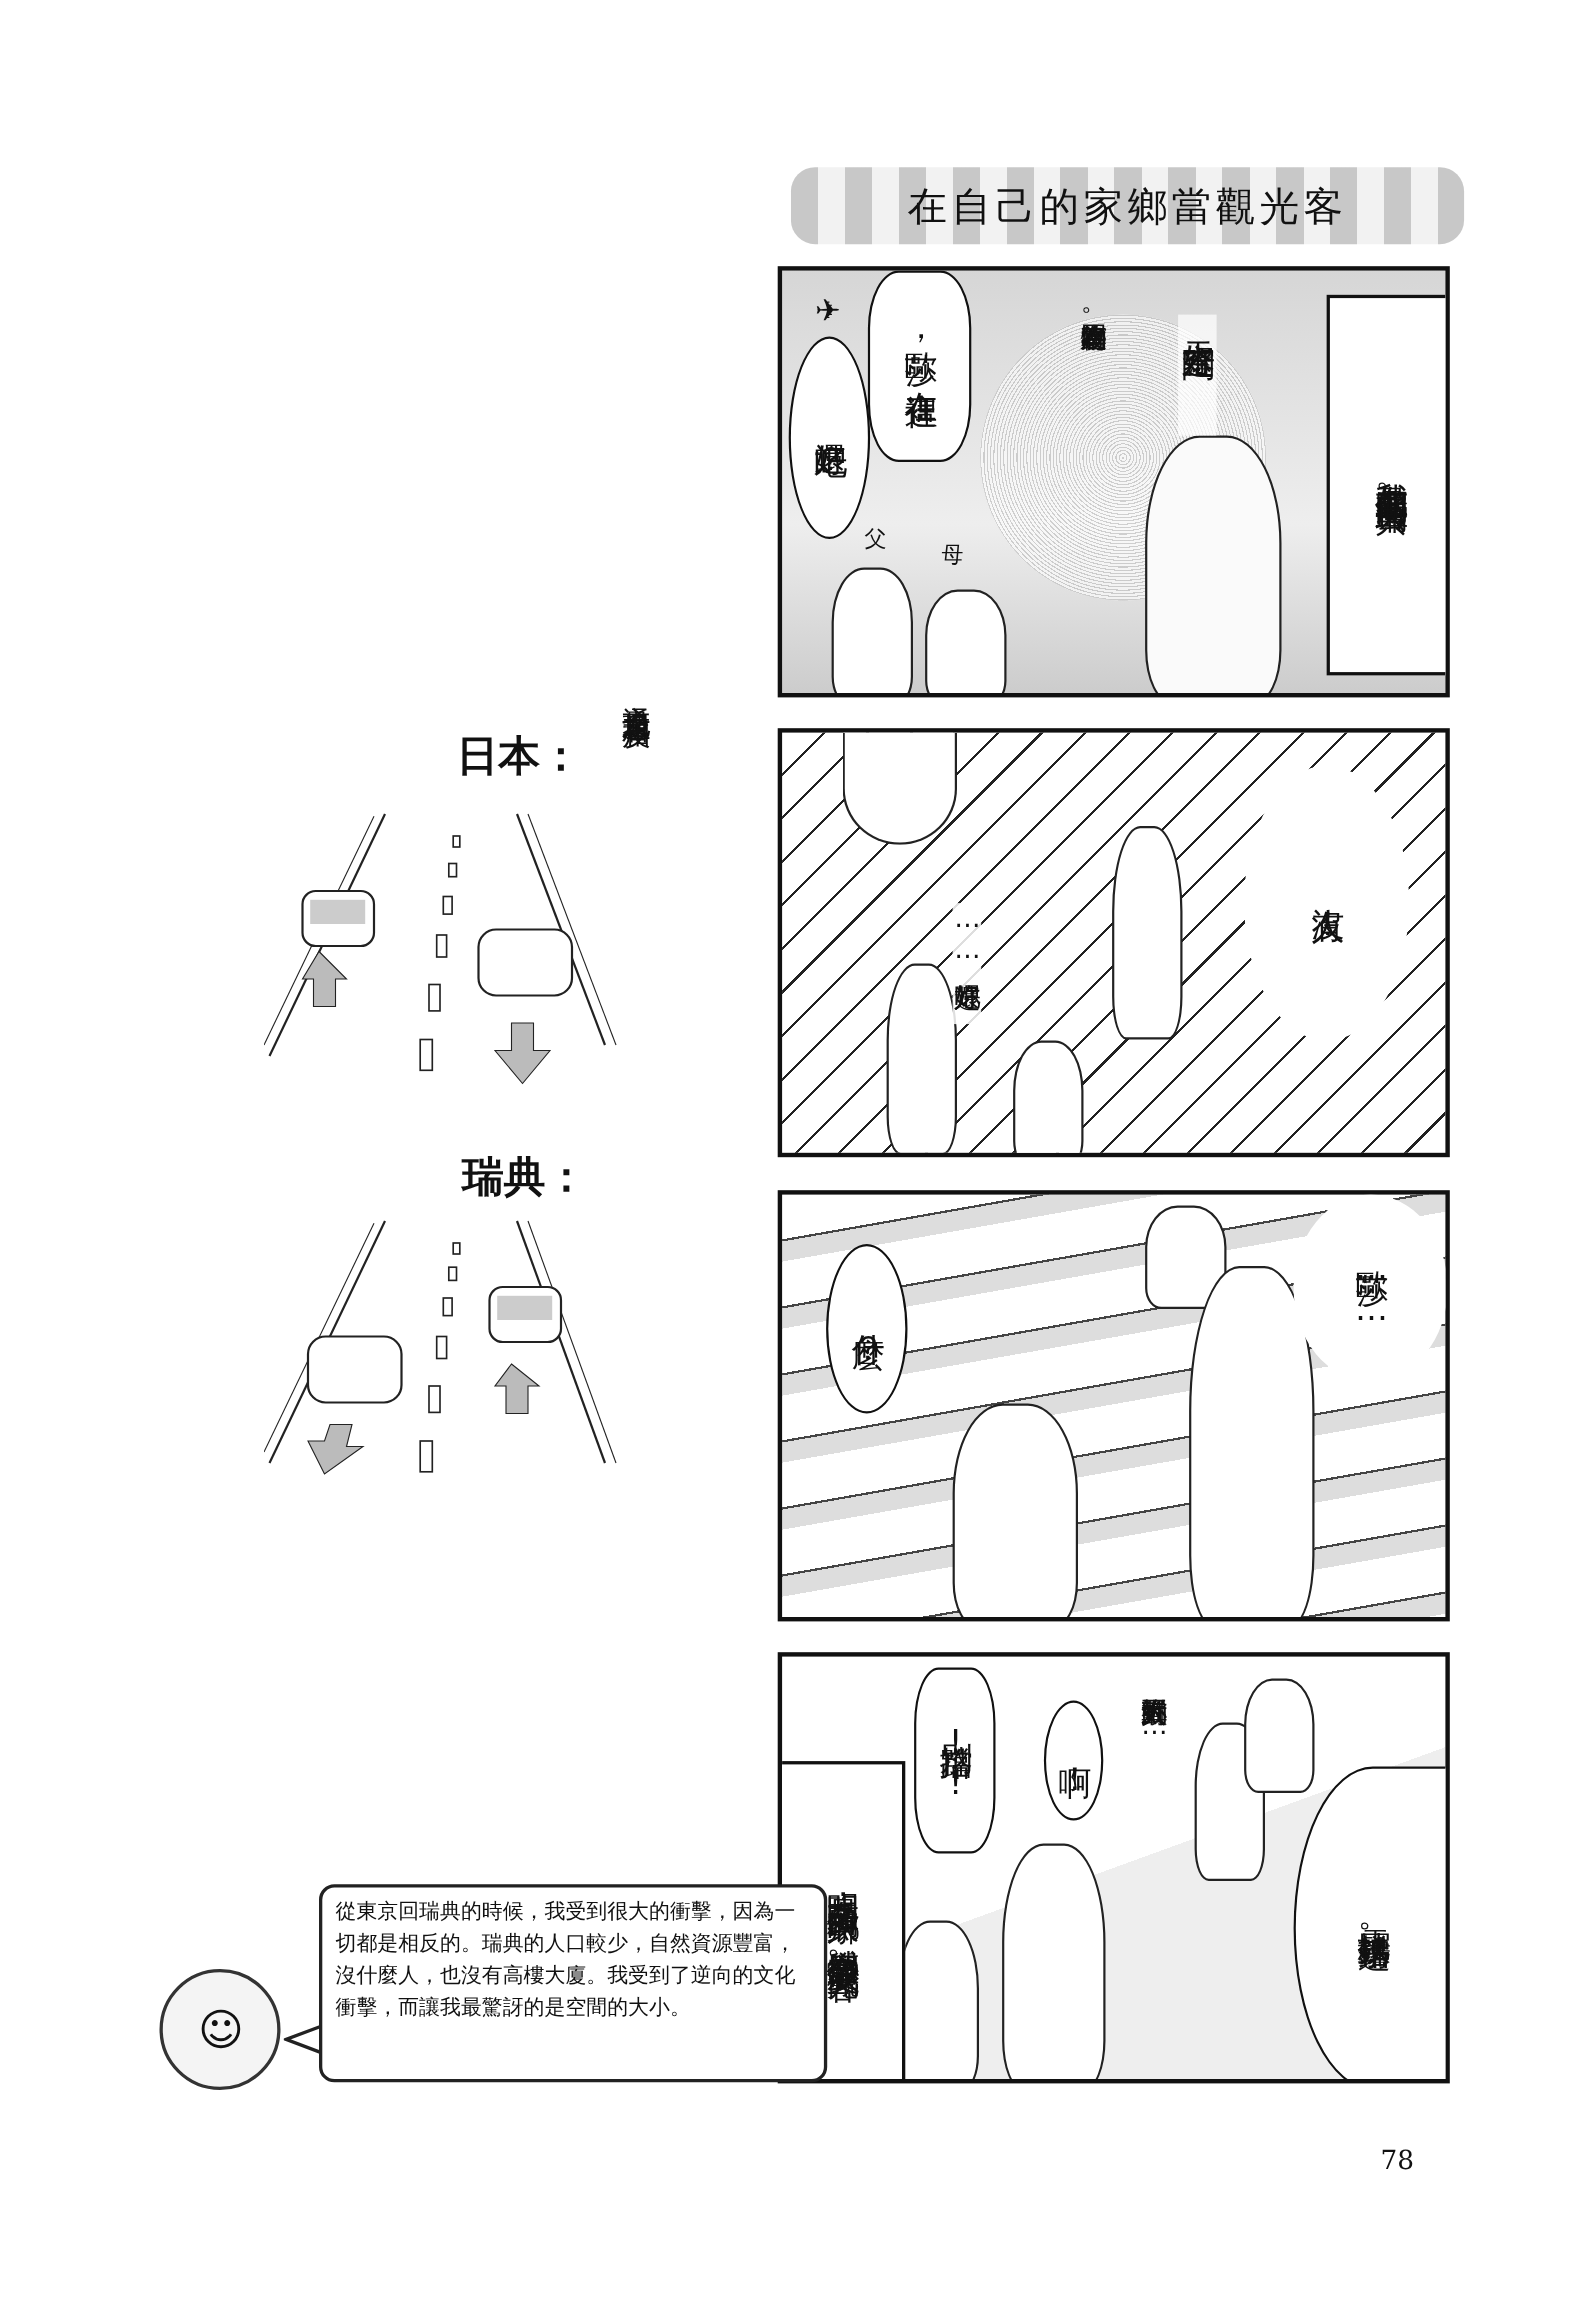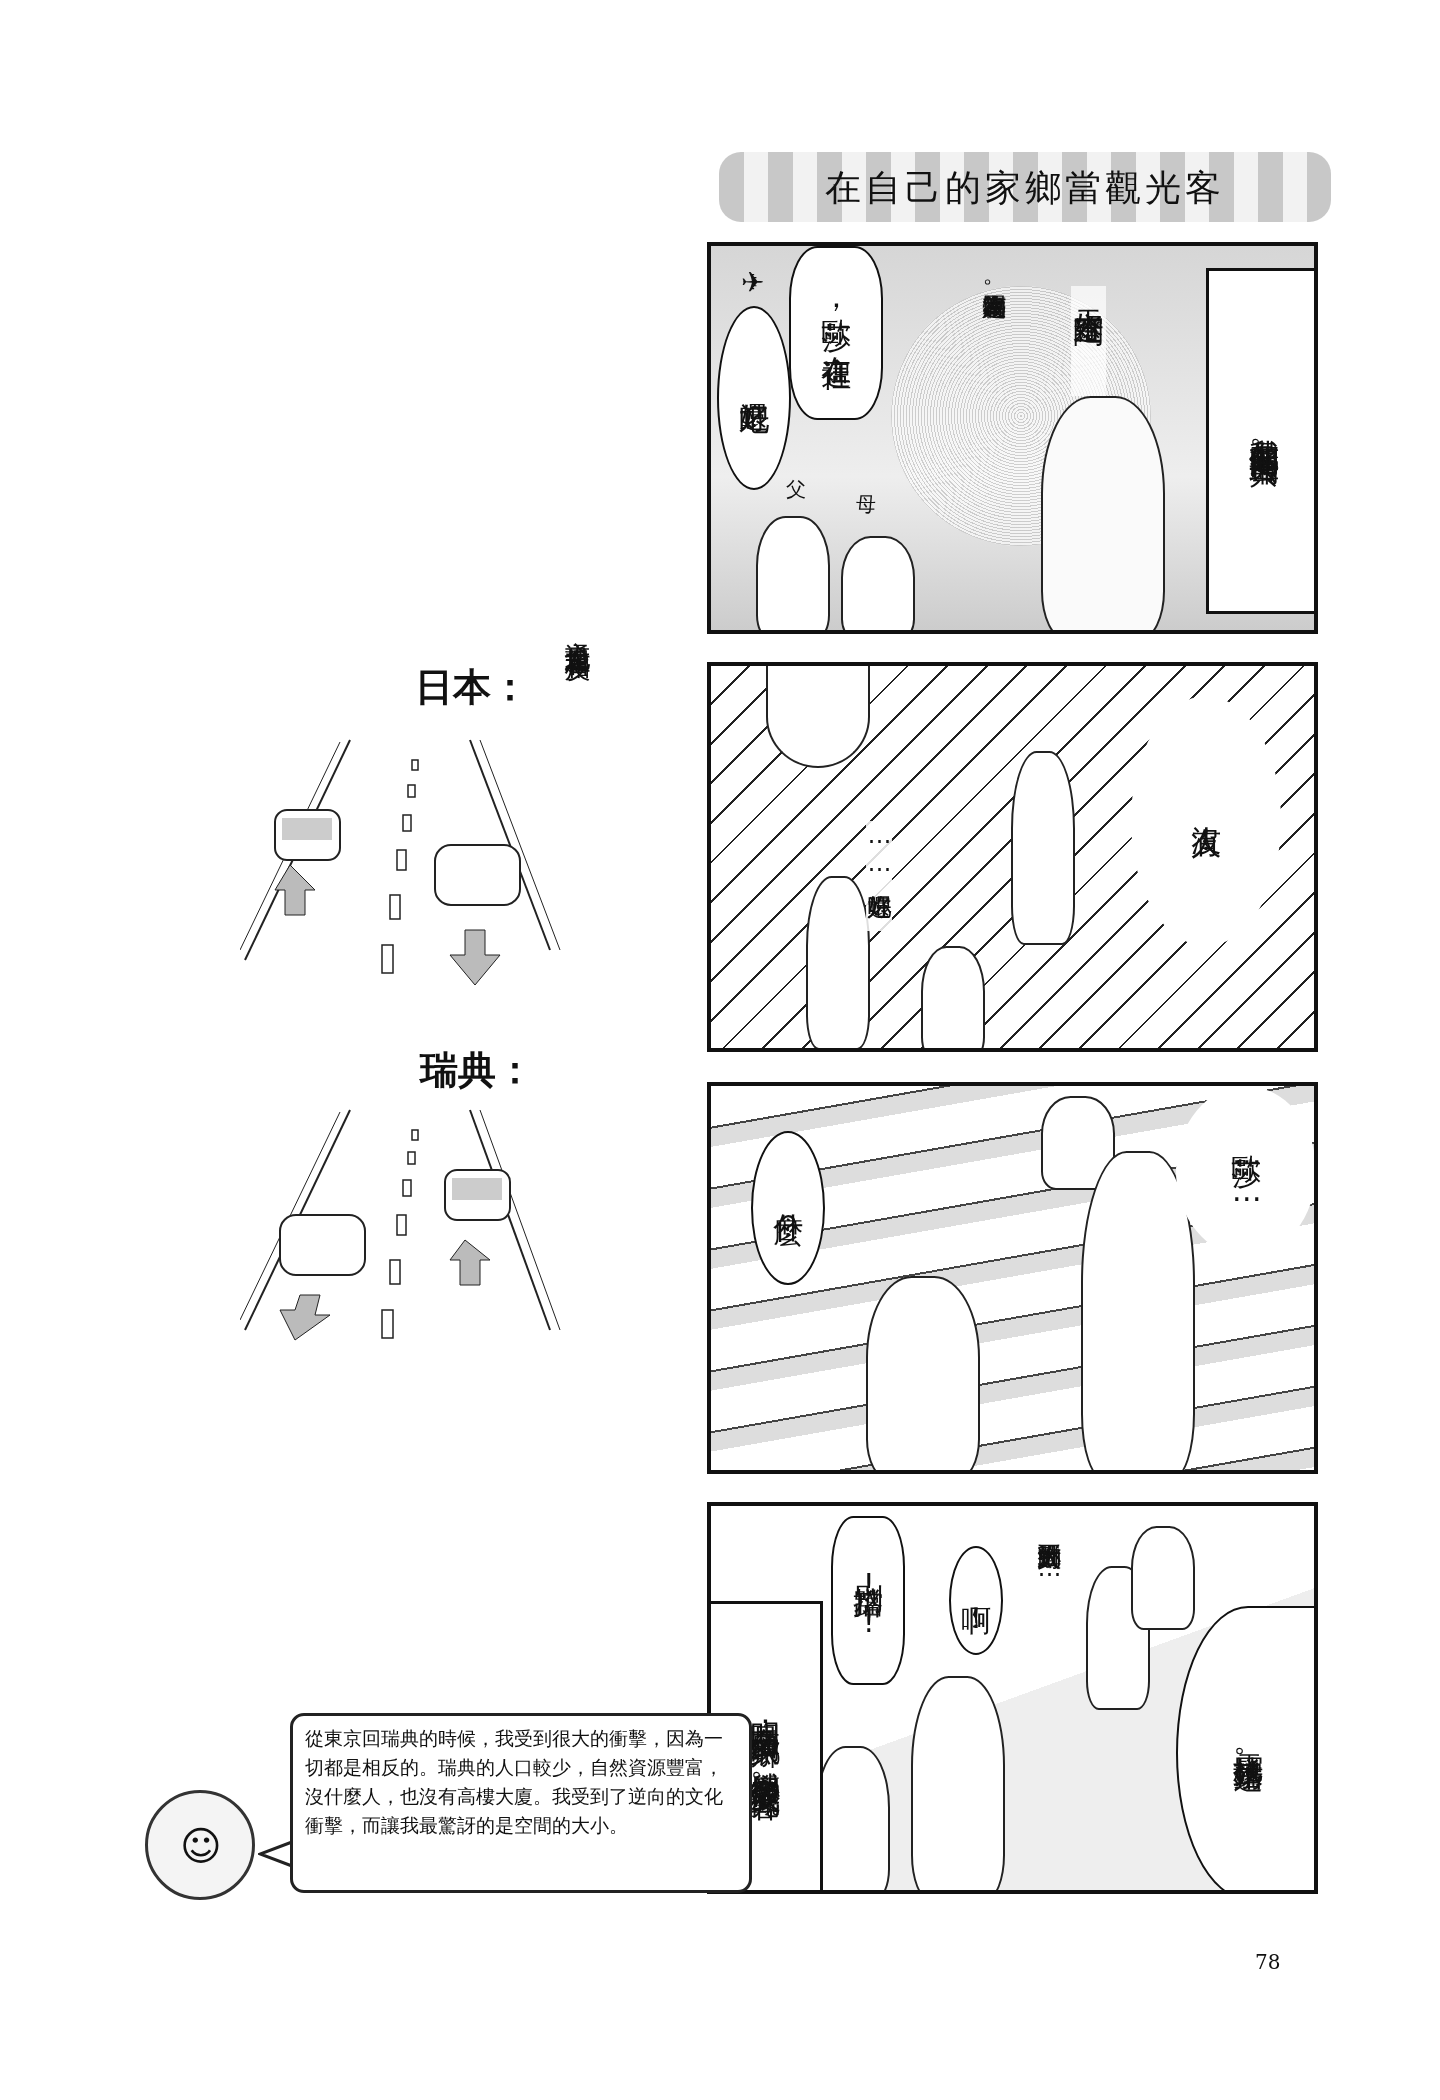--- a/index.html
+++ b/index.html
@@ -11,21 +11,21 @@
   .panel{border:4px solid #111;background:#fff;overflow:hidden;box-sizing:border-box;}
   .vt{writing-mode:vertical-rl;text-orientation:upright;font-size:30px;line-height:1.15;letter-spacing:2px;}
   .vt-sm{writing-mode:vertical-rl;text-orientation:upright;font-size:24px;line-height:1.1;}
   .bubble{background:#fff;border:2px solid #111;border-radius:50%;display:flex;align-items:center;justify-content:center;}
   .caption-box{background:#fff;border:3px solid #111;display:flex;align-items:center;justify-content:center;}
   .tone{background:repeating-radial-gradient(circle at 50% 50%,#bbb 0 1px,#fff 1px 3px);}
   .sky{background:linear-gradient(180deg,#d6d6d6,#eee 60%,#ccc);}
   .label-big{font-size:38px;font-weight:bold;}
   .note{left:290px;top:1713px;width:462px;height:180px;border:3px solid #222;border-radius:14px;box-sizing:border-box;padding:8px 12px;font-size:19px;line-height:29px;background:#fff;}
   .avatar{left:145px;top:1790px;width:110px;height:110px;border-radius:50%;border:3px solid #333;box-sizing:border-box;background:#f4f4f4;overflow:hidden;}
-  .page-num{left:1255px;top:1950px;font-family:"DejaVu Serif",serif;font-size:20px;}
+  .page-num{left:1255px;top:1950px;font-family:"DejaVu Serif",serif;font-size:24px;}
   .figure{border:2px solid #222;border-radius:40% 40% 20% 20%;background:#fff;}
   .lines{background:repeating-linear-gradient(135deg,#fff 0 26px,#222 26px 28px);}
   .steps{background:repeating-linear-gradient(170deg,#fff 0 40px,#444 40px 42px,#ddd 42px 60px);}
 </style>
 </head>
 <body>
 
 <div class="abs title-bar">
   <div class="title-text">在自己的家鄉當觀光客</div>
 </div>

